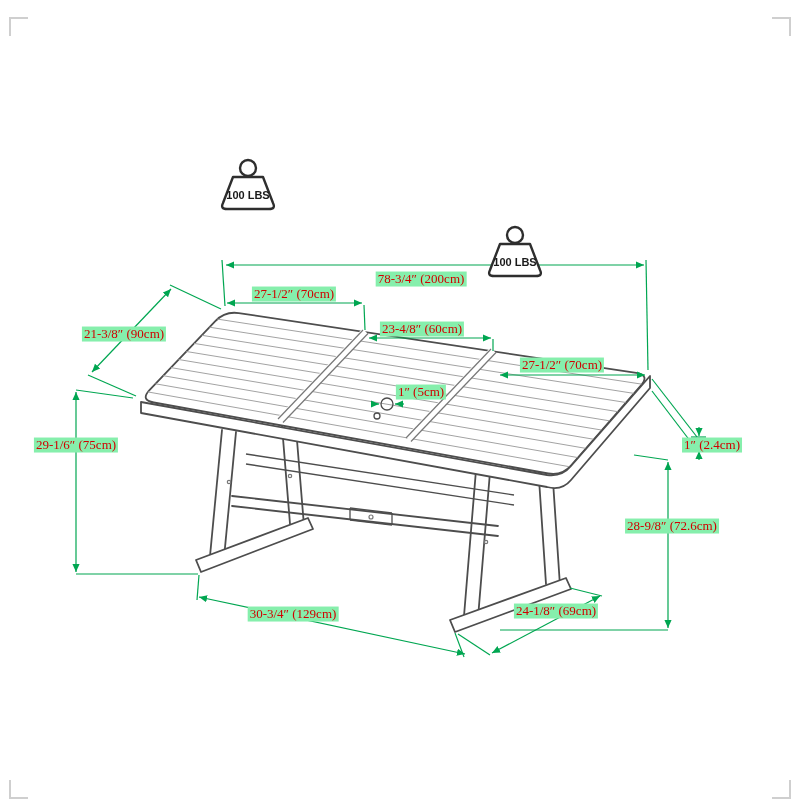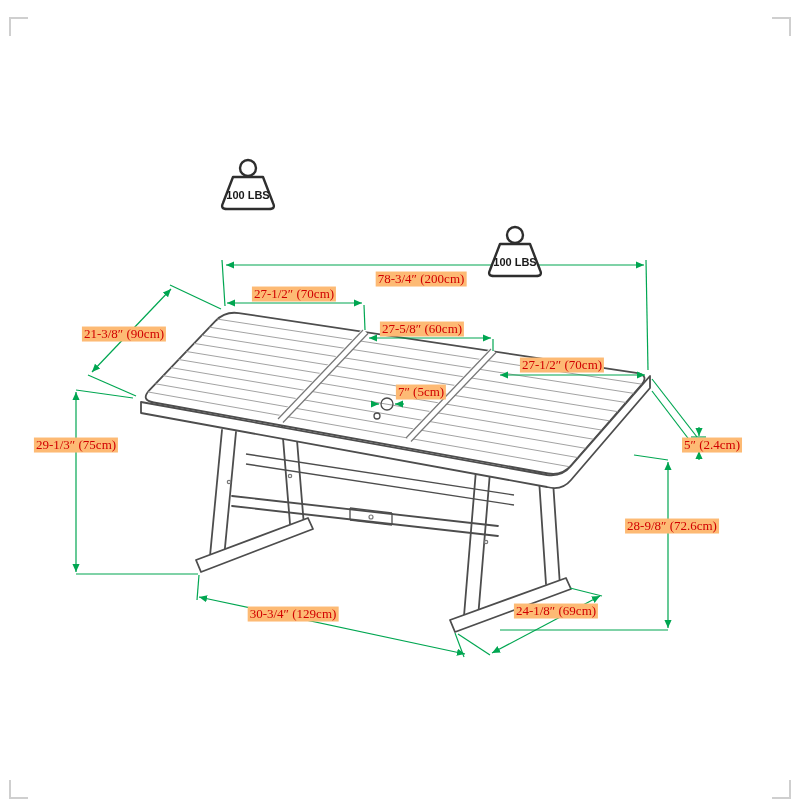--- a/index.html
+++ b/index.html
@@ -17,21 +17,21 @@
   .artthin{stroke:var(--art);stroke-width:1.3;fill:none;}
   .artfill{stroke:var(--art);stroke-width:1.8;fill:#fff;stroke-linejoin:round;}
   .slat{stroke:#a3a3a3;stroke-width:1;fill:none;}
   .gap{stroke:#fff;stroke-width:7;fill:none;}
   .divline{stroke:#777;stroke-width:1.2;fill:none;}
   .weighticon{stroke:#2e2e2e;stroke-width:2.4;fill:#fff;stroke-linejoin:round;}
   .corner{stroke:#cfcfcf;stroke-width:2;fill:none;}
   .hole{stroke:#777;stroke-width:1.2;fill:none;}
   .lbl{position:absolute;transform:translate(-50%,-50%);
        font-family:"Liberation Serif",serif;font-size:13px;line-height:1.15;
-       color:var(--dim-text);white-space:nowrap;background:#fdba74;padding:0 2px;}
+       color:var(--dim-text);white-space:nowrap;background:#86efac;padding:0 2px;}
   .wt{font-family:"Liberation Sans",sans-serif;font-weight:bold;font-size:11px;
       color:#1a1a1a;background:transparent;padding:0;}
 </style>
 </head>
 <body>
 
 <div class="canvas">
 
   <svg width="800" height="800" viewBox="0 0 800 800">
     <defs>
@@ -164,23 +164,23 @@
       <circle cx="515" cy="227" r="8"></circle>
       <path d="M500,236 L530,236 L540,262 Q543,268 536,268 L494,268 Q487,268 490,262 Z"></path>
     </g>
   </svg>
 
   <span class="lbl wt" style="left:248px;top:187px">100 LBS</span>
   <span class="lbl wt" style="left:515px;top:254px">100 LBS</span>
 
   <span class="lbl" style="left:421px;top:271px">78-3/4″ (200cm)</span>
   <span class="lbl" style="left:294px;top:286px">27-1/2″ (70cm)</span>
-  <span class="lbl" style="left:422px;top:321px">27-5/8″ (60cm)</span>
+  <span class="lbl" style="left:422px;top:321px">23-4/8″ (60cm)</span>
   <span class="lbl" style="left:562px;top:357px">27-1/2″ (70cm)</span>
   <span class="lbl" style="left:124px;top:326px">21-3/8″ (90cm)</span>
-  <span class="lbl" style="left:76px;top:437px">29-1/3″ (75cm)</span>
-  <span class="lbl" style="left:421px;top:384px">7″ (5cm)</span>
-  <span class="lbl" style="left:712px;top:437px">5″ (2.4cm)</span>
+  <span class="lbl" style="left:76px;top:437px">29-1/6″ (75cm)</span>
+  <span class="lbl" style="left:421px;top:384px">1″ (5cm)</span>
+  <span class="lbl" style="left:712px;top:437px">1″ (2.4cm)</span>
   <span class="lbl" style="left:672px;top:518px">28-9/8″ (72.6cm)</span>
   <span class="lbl" style="left:293px;top:606px">30-3/4″ (129cm)</span>
   <span class="lbl" style="left:556px;top:603px">24-1/8″ (69cm)</span>
 
 </div>
 
 </body></html>

